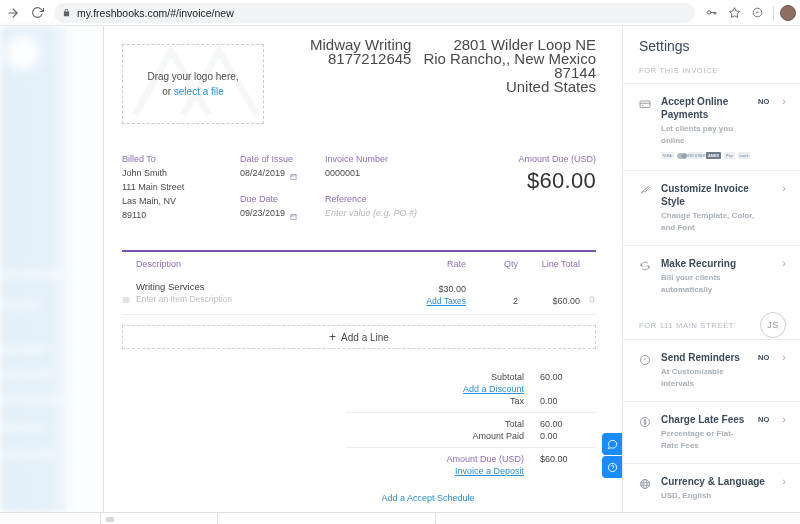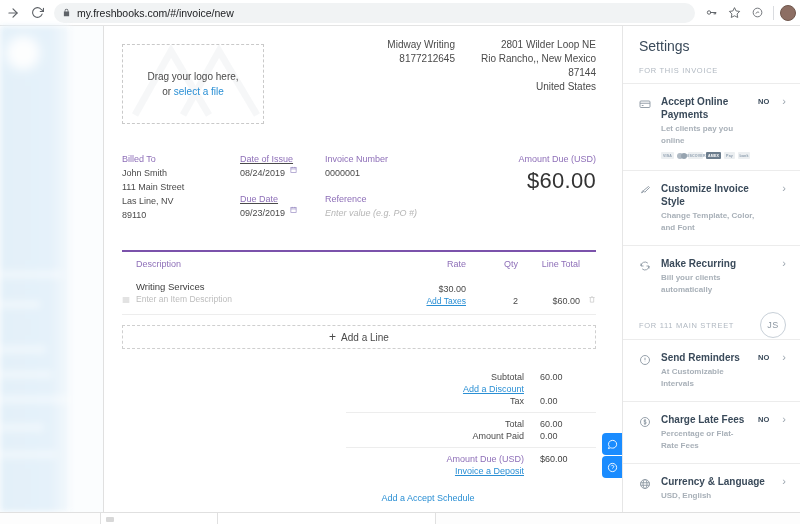--- a/index.html
+++ b/index.html
@@ -96,42 +96,42 @@
     position: absolute; inset: 0; opacity: .5;
     display: flex; align-items: center; justify-content: center;
   }
   .logo-drop-text {
     position: relative; font-size: 10px; color: #4a4a4a;
     line-height: 15px; text-align: center;
   }
   .logo-drop-text a { color: #2a8fd4; text-decoration: none; }
 
   .biz-block {
-    margin-left: auto; display: flex; gap: 26px;
-    padding-top: 8px; font-size: 10px; color: #4a4a4a; line-height: 14px;
+    margin-left: auto; display: flex; gap: 12px;
+    padding-top: 8px; font-size: 15px; color: #4a4a4a; line-height: 14px;
   }
   .biz-name { text-align: right; }
   .biz-addr { text-align: right; }
 
   
   .meta-row {
     display: flex; margin-top: 28px; font-size: 9px; color: #4a4a4a;
   }
   .meta-col { line-height: 14px; }
   .col-billed { width: 118px; }
-  .col-dates  { width: 85px; text-decoration: underline; }
+  .col-dates  { width: 85px; }
   .col-invnum { width: 110px; }
   .col-amount { flex: 1; text-align: right; }
 
   .meta-label {
     color: #8e6fb8; font-size: 9px; line-height: 14px;
   }
   .meta-value { color: #4a4a4a; font-size: 9px; line-height: 14px; }
   .meta-value.muted { color: #b6b6b6; font-style: italic; }
-  .with-cal { display: inline-flex; align-items: flex-start; gap: 5px; }
+  .with-cal { display: inline-flex; align-items: flex-end; gap: 5px; }
   .cal-icon { color: #9b8ec4; display: inline-flex; }
   .meta-gap { height: 12px; }
 
   .amount-label { color: #8e6fb8; font-size: 9px; }
   .amount-big {
     font-size: 22px; color: #333; letter-spacing: .3px;
     line-height: 27px; margin-top: 1px;
   }
 
   
@@ -347,21 +347,21 @@
             <div>United States</div>
           </div>
         </div>
       </div>
 
       <div class="meta-row">
         <div class="meta-col col-billed">
           <div class="meta-label">Billed To</div>
           <div class="meta-value">John Smith</div>
           <div class="meta-value">111 Main Street</div>
-          <div class="meta-value">Las Line, NV</div>
+          <div class="meta-value">Las Main, NV</div>
           <div class="meta-value">89110</div>
         </div>
 
         <div class="meta-col col-dates">
           <div class="meta-label">Date of Issue</div>
           <div class="meta-value with-cal">
             <span>08/24/2019</span>
             <span class="cal-icon">
               <svg width="7" height="7" viewBox="0 0 24 24" fill="none" stroke="currentColor" stroke-width="2.4">
                   <rect x="3" y="5" width="18" height="17"></rect>

